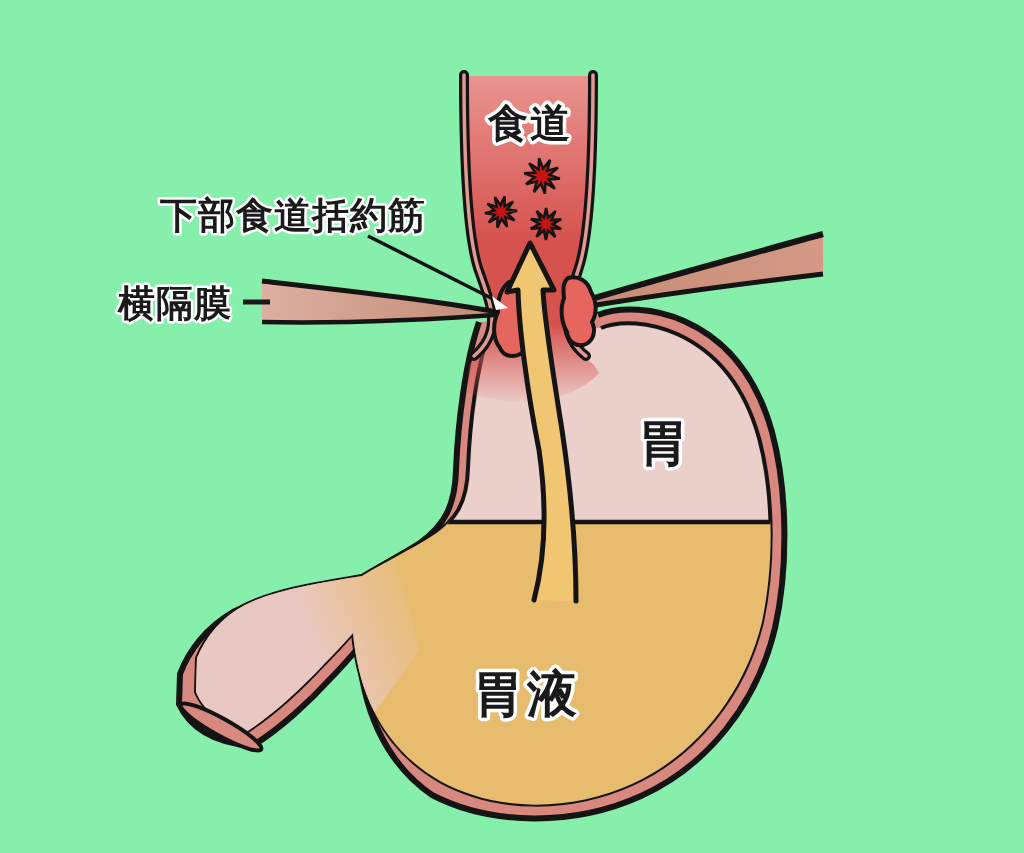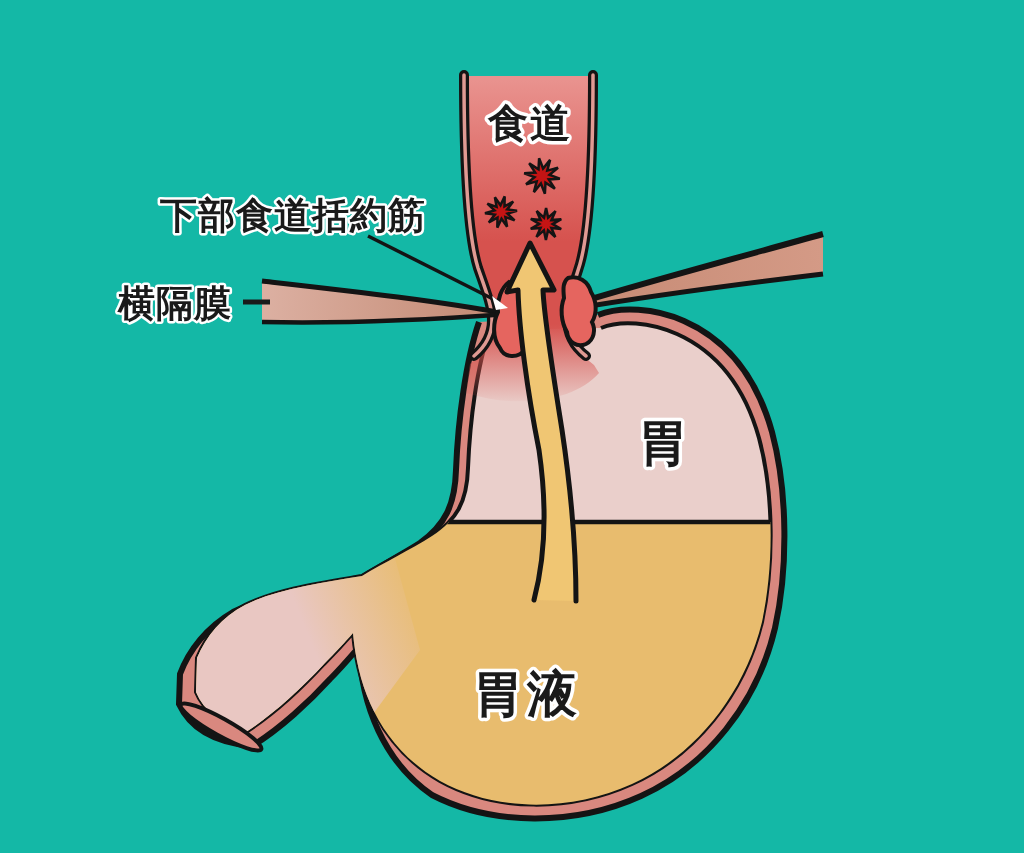--- a/index.html
+++ b/index.html
@@ -1,16 +1,16 @@
 <!DOCTYPE html>
 <html><head>
 <meta charset="utf-8">
 <style>
   html,body{margin:0;padding:0;background:#fff;}
-  .stage{position:relative;width:1024px;height:853px;background:#14b8a6;overflow:hidden;
+  .stage{position:relative;width:1024px;height:853px;background:#86efac;overflow:hidden;
          font-family:"DejaVu Sans","Liberation Sans",sans-serif;}
   svg{display:block;}
   .outline{stroke:#141414;fill:none;}
   .label-text{font-weight:bold;fill:#1a1a1a;paint-order:stroke;stroke:#ffffff;stroke-width:7px;
               stroke-linejoin:round;font-family:"DejaVu Sans","Liberation Sans",sans-serif;}
   .label-plain{font-weight:bold;fill:#1a1a1a;paint-order:stroke;stroke:#ffffff;stroke-width:5px;
               stroke-linejoin:round;font-family:"DejaVu Sans","Liberation Sans",sans-serif;}
   .star{stroke:#141414;stroke-width:2.5;}
 </style>
 </head>

